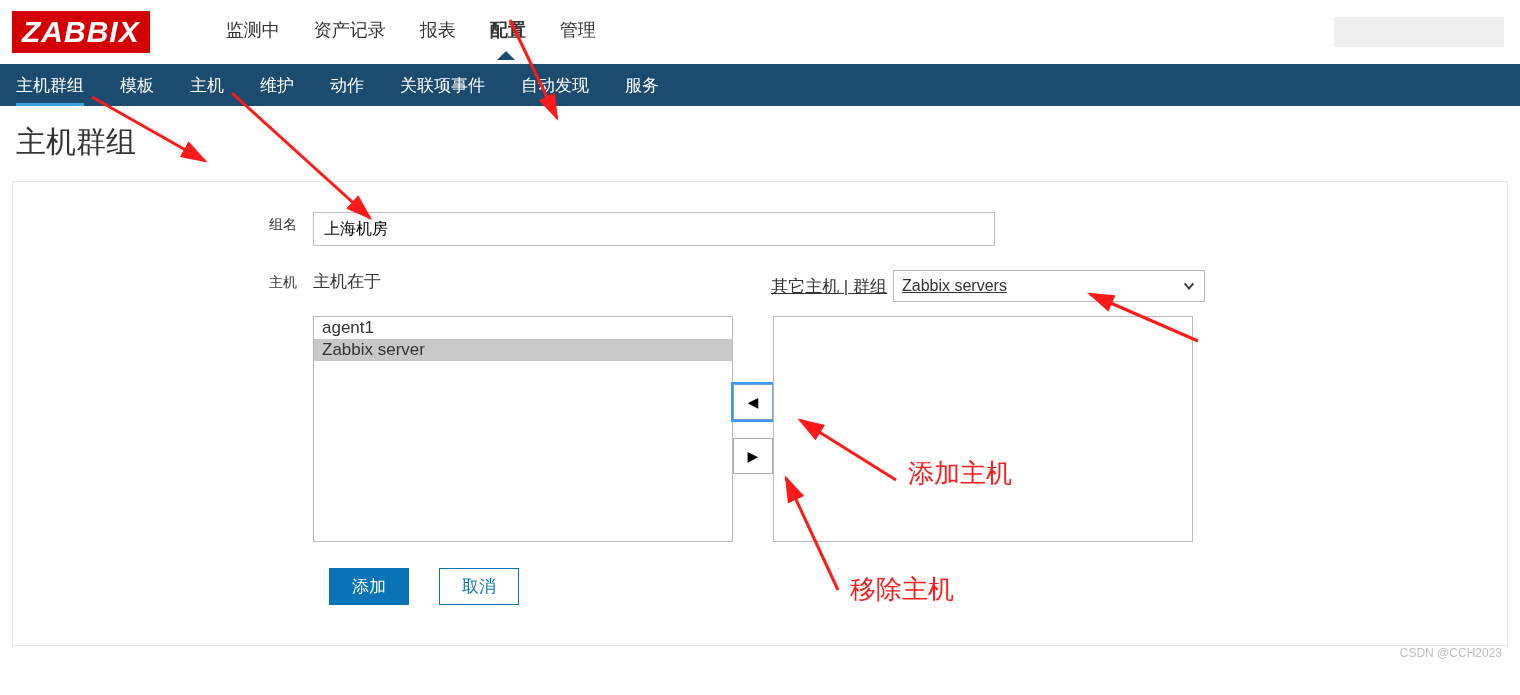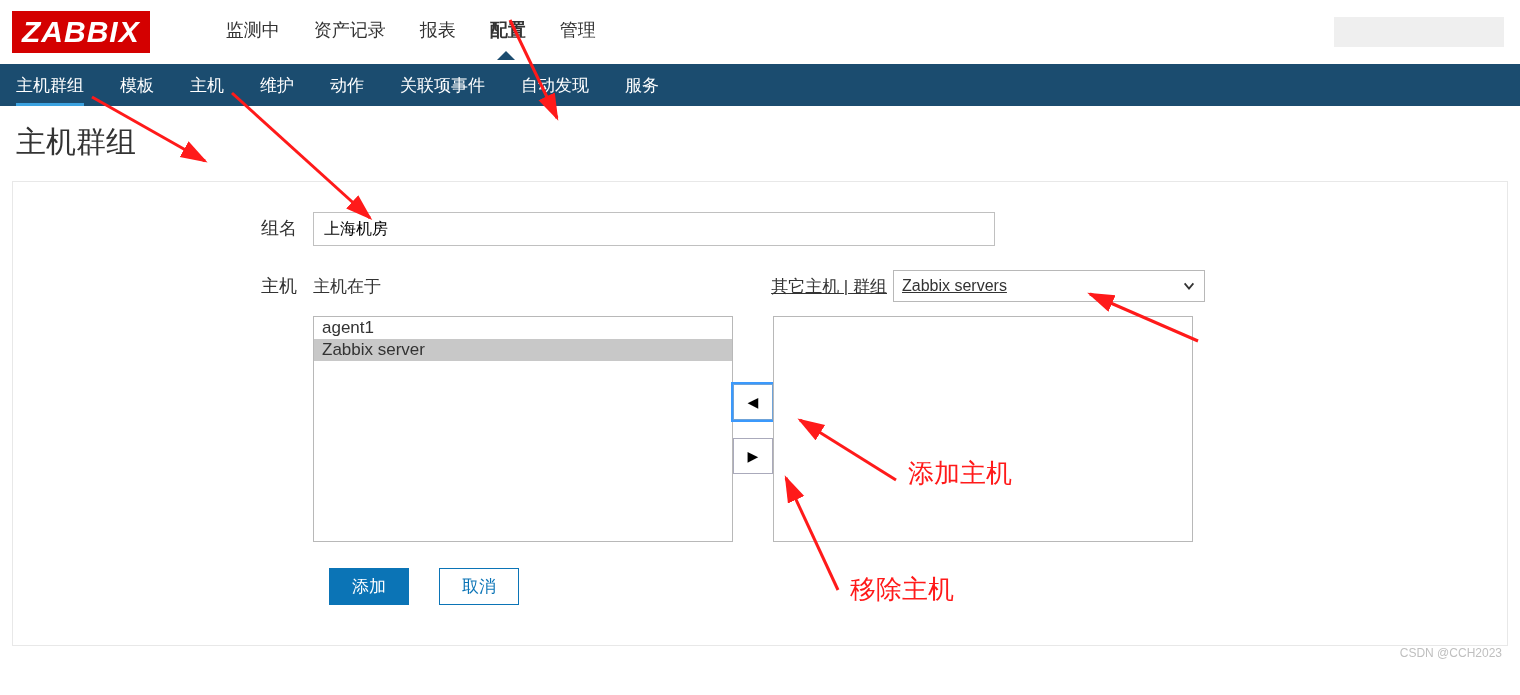--- a/index.html
+++ b/index.html
@@ -108,39 +108,39 @@
 
     .form-row {
       display: flex;
       margin-bottom: 24px;
       align-items: flex-start;
     }
     .form-label {
       width: 260px;
       text-align: right;
       padding-right: 16px;
-      font-size: 18px;
+      font-size: 14px;
       color: #333;
       padding-top: 4px;
     }
     .text-input {
       width: 682px;
       height: 34px;
       border: 1px solid #c0c0c0;
       padding: 0 10px;
       font-size: 16px;
     }
 
     
     .hosts-area { display: flex; flex-direction: column; }
     .hosts-header {
       display: flex;
       width: 892px;
       justify-content: space-between;
-      align-items: center;
+      align-items: flex-start;
       margin-bottom: 14px;
     }
     .hosts-in-label { font-size: 17px; }
     .other-hosts-wrap { display: flex; align-items: center; gap: 6px; text-decoration: underline; }
     .other-hosts-label { font-size: 17px; }
     .group-select {
       width: 312px;
       height: 32px;
       border: 1px solid #b8b8b8;
       padding: 0 8px;

